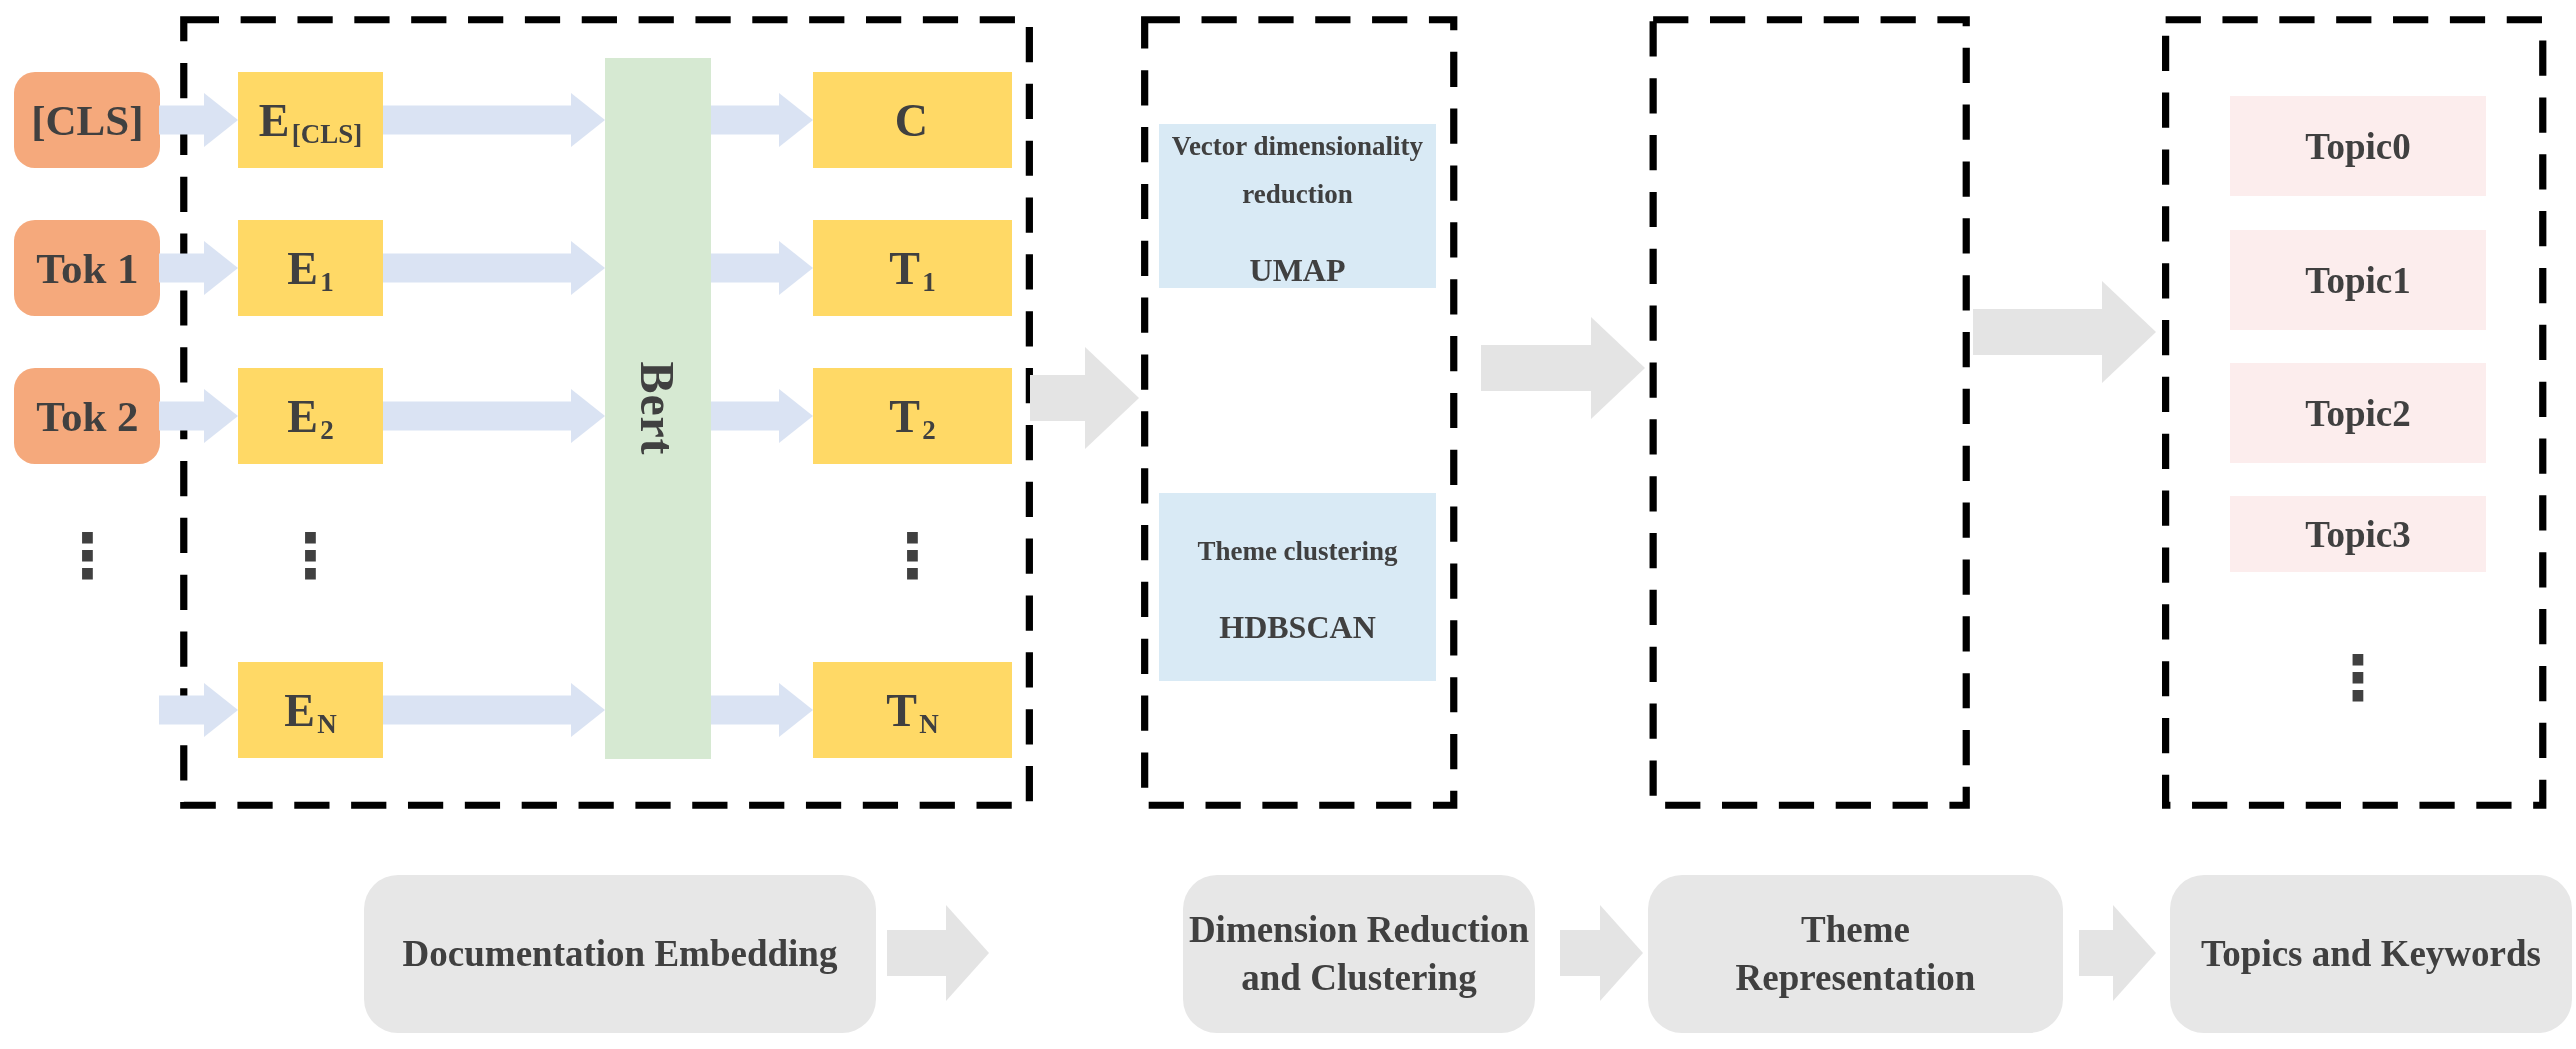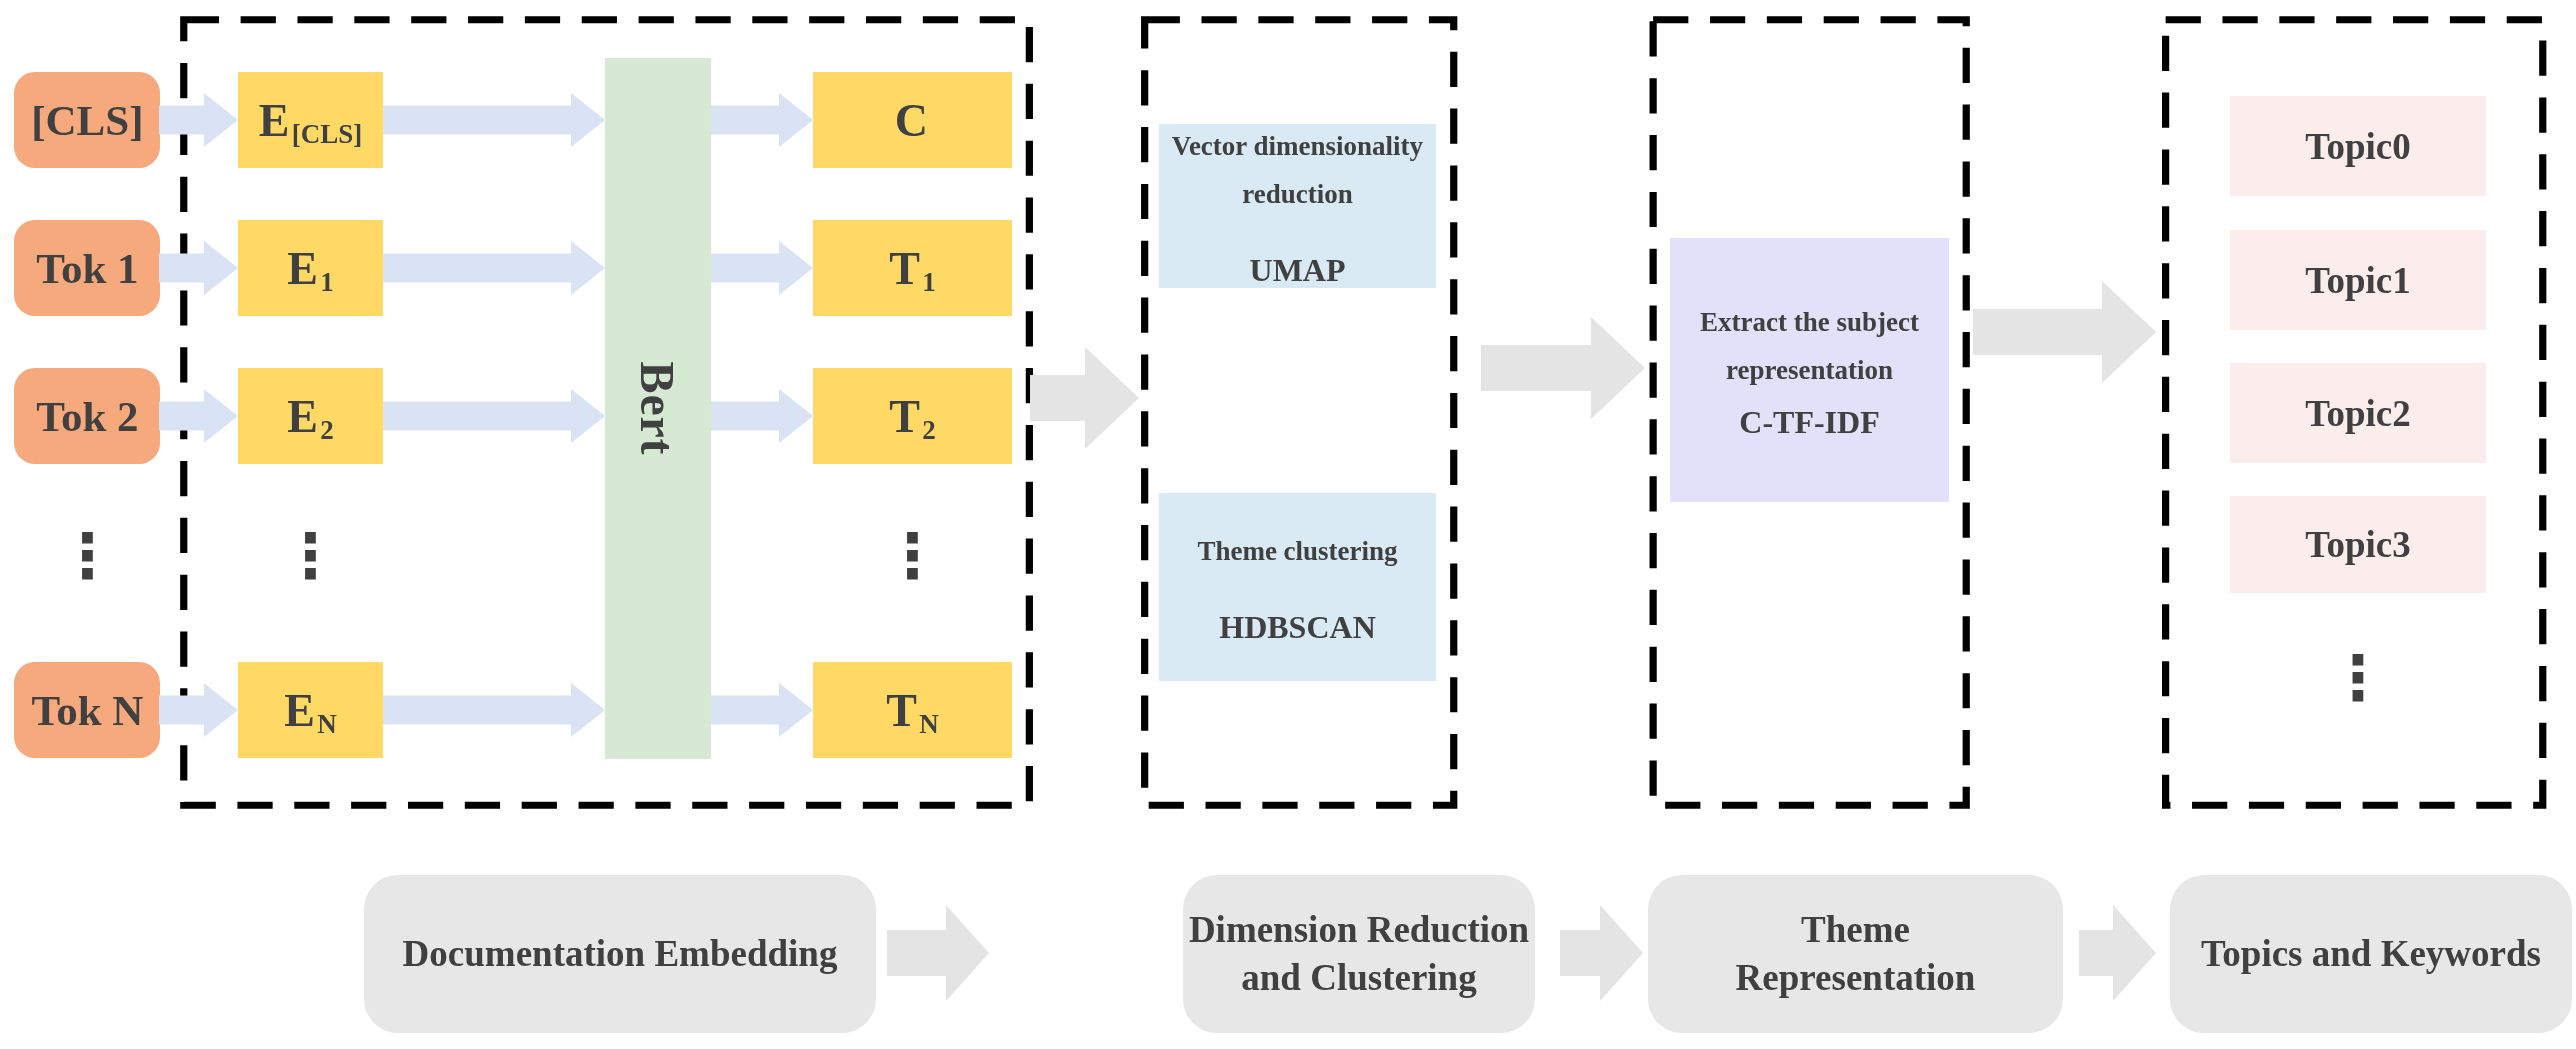--- a/index.html
+++ b/index.html
@@ -51,23 +51,20 @@
   <div class="abs box token" style="left:14.4px;top:72px;width:146px;height:96px;">
       <span>[CLS]</span>
     </div>
   <div class="abs box token" style="left:14.4px;top:220px;width:146px;height:96px;">
       <span>Tok 1</span>
     </div>
   <div class="abs box token" style="left:14.4px;top:368px;width:146px;height:96px;">
       <span>Tok 2</span>
     </div>
   <div class="vdots" style="left:14.4px;top:519px;width:146px;height:72px;">⋮</div>
-  <div class="abs box token" style="left:14.4px;top:662px;width:146px;height:96px;">
-      <span>Tok N</span>
-    </div>
 
   <div class="arrow blue" style="left:159px;top:88px;width:79px;height:64px;">
       <span class="sh"></span>
       <span class="tp"></span>
     </div>
   <div class="arrow blue" style="left:159px;top:236px;width:79px;height:64px;">
       <span class="sh"></span>
       <span class="tp"></span>
     </div>
   <div class="arrow blue" style="left:159px;top:384px;width:79px;height:64px;">
@@ -169,36 +166,31 @@
   <div class="abs panel p-blue" style="left:1159px;top:124px;width:277px;height:164px;">
     <div class="caption">Vector dimensionality
 reduction</div>
     <div class="algo">UMAP</div>
   </div>
   <div class="abs panel p-blue" style="left:1159px;top:493px;width:277px;height:188px;">
     <div class="caption">Theme clustering</div>
     <div class="algo">HDBSCAN</div>
   </div>
 
-  <div class="abs panel p-lav" style="left:1670px;top:238px;width:279px;height:264px;">
-    <div class="caption">Extract the subject
-representation</div>
-    <div class="algo">C-TF-IDF</div>
-  </div>
 
   <div class="abs box topic" style="left:2230px;top:96px;width:256px;height:100px;">
       <span>Topic0</span>
     </div>
   <div class="abs box topic" style="left:2230px;top:230px;width:256px;height:100px;">
       <span>Topic1</span>
     </div>
   <div class="abs box topic" style="left:2230px;top:363px;width:256px;height:100px;">
       <span>Topic2</span>
     </div>
-  <div class="abs box topic" style="left:2230px;top:496px;width:256px;height:97px;">
+  <div class="abs box topic" style="left:2230px;top:496px;width:256px;height:76px;">
       <span>Topic3</span>
     </div>
   <div class="vdots" style="left:2230px;top:641px;width:256px;height:72px;">⋮</div>
 
   <div class="abs slabel" style="left:364px;top:875px;width:512px;height:158px;">Documentation Embedding</div>
   <div class="arrow gsm" style="left:887px;top:903px;width:102px;height:99px;">
       <span class="sh"></span>
       <span class="tp"></span>
     </div>
   <div class="abs slabel" style="left:1183px;top:875px;width:352px;height:158px;">Dimension Reduction

